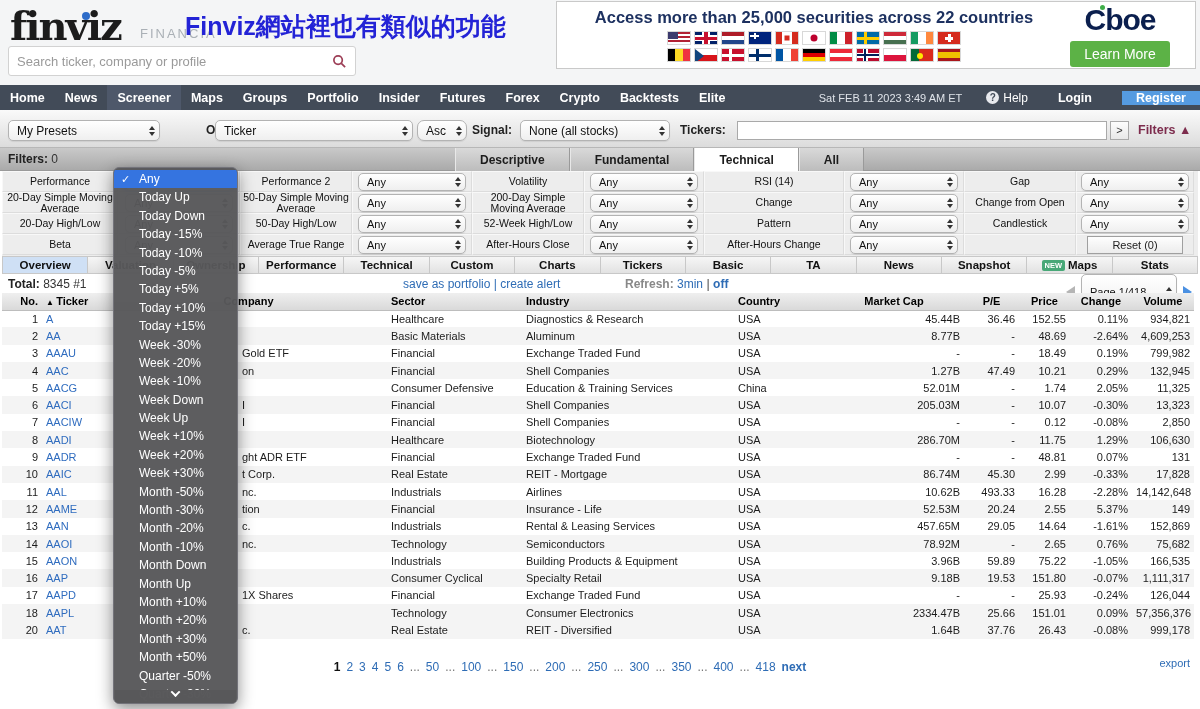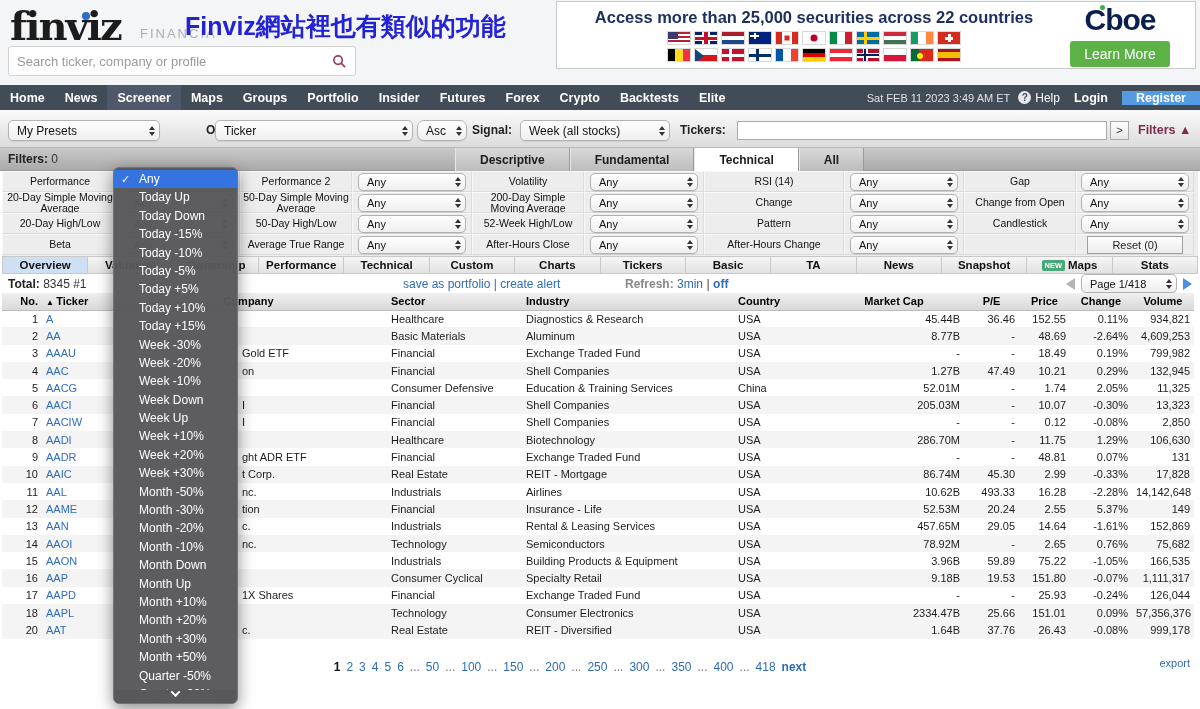--- a/index.html
+++ b/index.html
@@ -49,21 +49,21 @@
   #ad-right { width:130px; text-align:center; }
   #cboe { font-size:30px; font-weight:bold; color:#0b1f4e; letter-spacing:-1px; position:relative; display:inline-block; }
   #cboe-dot { position:absolute; left:15px; top:2px; width:5px; height:5px; border-radius:50%; background:#3fae49; }
   #learn-more { margin-top:4px; background:#5cb246; color:#fff; font-size:14px; padding:5px 14px; border-radius:3px; display:inline-block; cursor:pointer; }
 
   
   #navbar { position:absolute; left:0; top:85px; width:1200px; height:25px; background:#424b58; display:flex; align-items:stretch; color:#fff; }
   #nav-items { display:flex; }
   .nav-item { padding:0 10px; display:flex; align-items:center; font-size:12.5px; font-weight:bold; cursor:pointer; }
   .nav-item.active { background:#4e586a; }
-  #nav-right { margin-left:auto; display:flex; align-items:center; gap:8px; padding-right:0; }
+  #nav-right { margin-left:auto; display:flex; align-items:center; gap:24px; padding-right:0; }
   #nav-date { font-size:11px; color:#dfe3e9; }
   #help-wrap { display:flex; align-items:center; gap:4px; font-size:12px; cursor:pointer; }
   #help-ic { width:13px; height:13px; border-radius:50%; background:#e8eaee; color:#424b58; font-size:10px; font-weight:bold; display:flex; align-items:center; justify-content:center; }
   #login { font-size:12.5px; font-weight:bold; cursor:pointer; padding:0 6px; }
   #register { background:#559be1; font-size:12.5px; font-weight:bold; display:flex; align-items:center; padding:0 14px; cursor:pointer; }
 
   
   #controls { position:absolute; left:0; top:110px; width:1200px; height:38px; background:linear-gradient(#fafafa,#dcdcdc); border-bottom:1px solid #b7b7b7; }
   .ctl-label { position:absolute; top:13px; font-size:12px; font-weight:bold; color:#222; }
   .sel { display:flex; align-items:center; justify-content:space-between; background:linear-gradient(#fff,#efefef); border:1px solid #b3b3b3; border-radius:5px; height:21px; padding:0 4px 0 8px; font-size:12px; color:#111; box-shadow:0 1px 1px rgba(0,0,0,.08); cursor:pointer; }
@@ -111,21 +111,21 @@
   #total-wrap b { color:#222; }
   #save-links { position:absolute; left:403px; top:3px; color:#2e6cb5; }
   #save-links a { color:#2e6cb5; text-decoration:none; cursor:pointer; }
   #refresh-wrap { position:absolute; left:625px; top:3px; color:#888; font-weight:bold; }
   #refresh-wrap a { color:#2e6cb5; text-decoration:none; cursor:pointer; font-weight:normal; }
   #refresh-wrap a.off { font-weight:bold; }
   #pagectl { position:absolute; right:8px; top:0px; display:flex; align-items:center; gap:6px; }
   .arr { width:0; height:0; border-top:6px solid transparent; border-bottom:6px solid transparent; cursor:pointer; }
   .arr.left { border-right:9px solid #b5b5b5; }
   .arr.right { border-left:9px solid #4a90e2; }
-  #sel-page { width:96px; height:19px; font-size:11px; }
+  #sel-page { width:96px; height:35px; font-size:11px; }
 
   
   #tbl { position:absolute; left:2px; top:293px; width:1192px; border-collapse:collapse; table-layout:fixed; font-size:11px; }
   #tbl th { height:17px; background:linear-gradient(#efefef,#d9d9d9); border-bottom:1px solid #bdbdbd; font-size:11px; color:#000; padding:0 4px; white-space:nowrap; }
   #tbl td { height:17.3px; padding:0 4px; white-space:nowrap; overflow:hidden; color:#1c1c1c; }
   #tbl tr.even td { background:#f4f4f4; }
   #tbl td.num, #tbl th.num { text-align:right; }
   #tbl th.cen { text-align:center; }
   #tbl td.lft, #tbl th.lft { text-align:left; }
   #tbl td.tick { color:#2f6cbf; cursor:pointer; }
@@ -248,21 +248,21 @@
       </div>
     <div class="sel" id="sel-dir">
         <span>Asc</span>
         <span class="sel-a">
           <i class="tri up"></i>
           <i class="tri down"></i>
         </span>
       </div>
     <div class="ctl-label" id="lbl-signal">Signal:</div>
     <div class="sel" id="sel-signal">
-        <span>Week (all stocks)</span>
+        <span>None (all stocks)</span>
         <span class="sel-a">
           <i class="tri up"></i>
           <i class="tri down"></i>
         </span>
       </div>
     <div class="ctl-label" id="lbl-tickers">Tickers:</div>
     <input id="tickers-input" type="text" value="" style="">
     <div id="go-btn">&gt;</div>
     <div id="filters-toggle">Filters ▲</div>
   </div>

